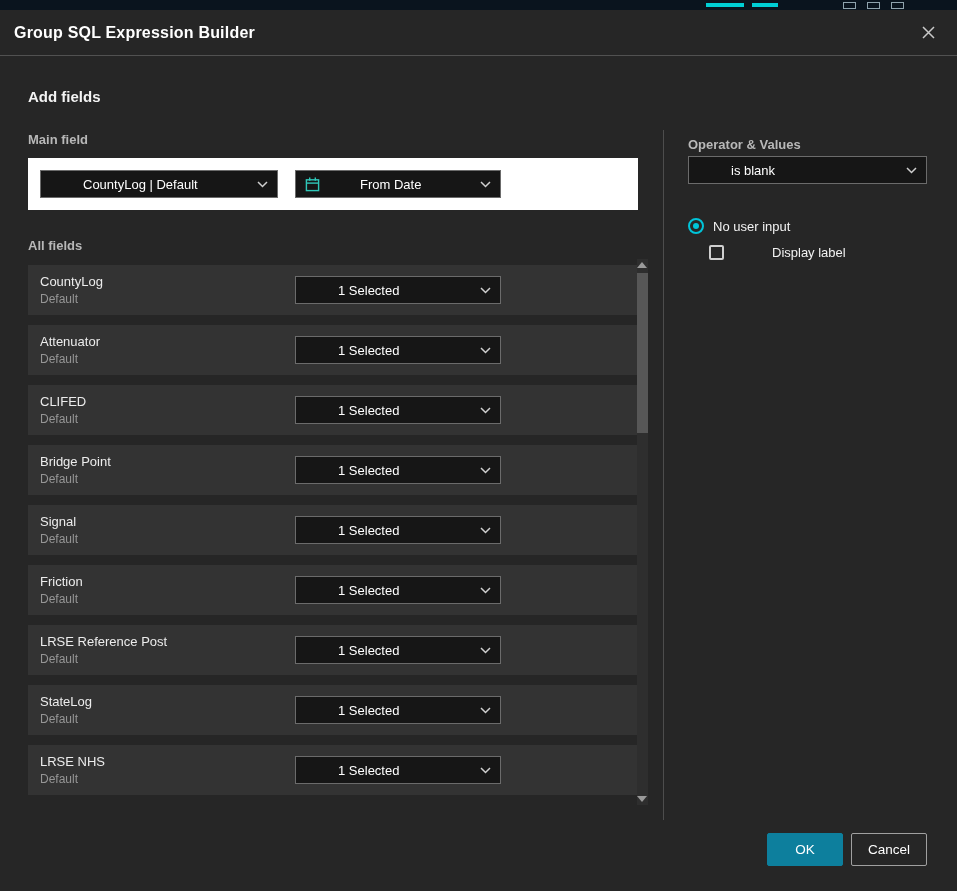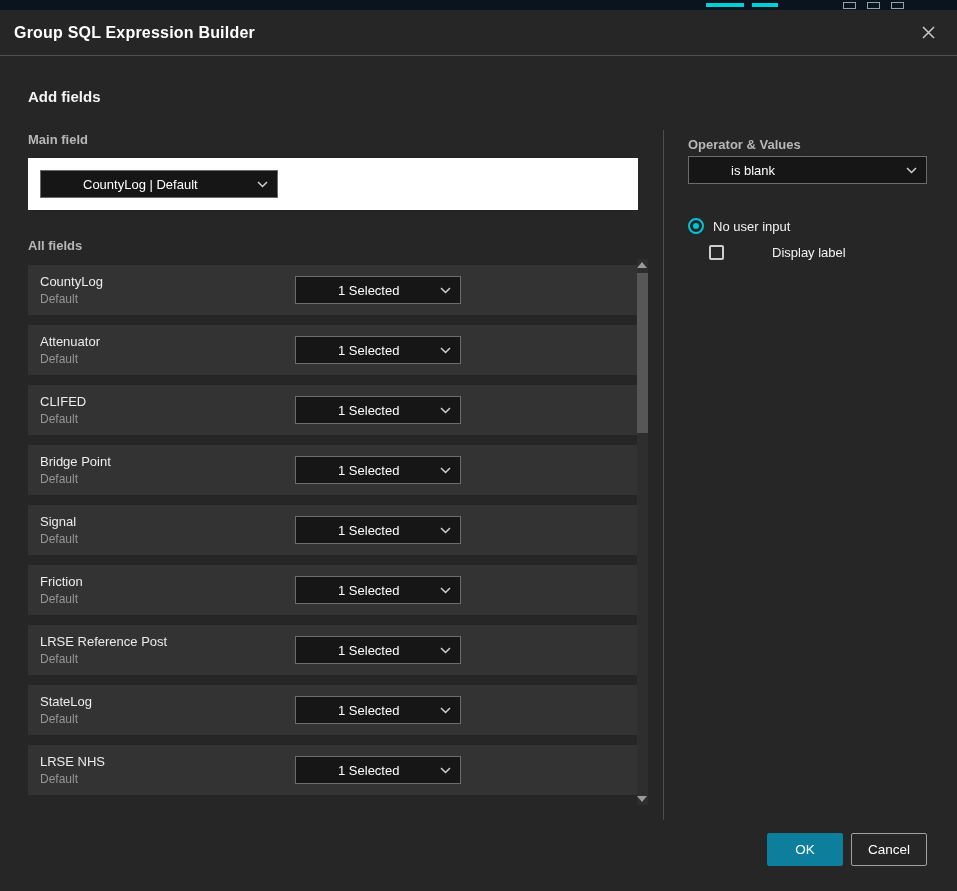--- a/index.html
+++ b/index.html
@@ -56,21 +56,21 @@
   .select .val { overflow: hidden; text-overflow: ellipsis; padding-left: 33px; }
   .with-icon { display: flex; align-items: center; gap: 7px; overflow: hidden; }
 
   .layer-select { position: absolute; top: 12px; left: 12px; width: 238px; }
   .mainfield-select { position: absolute; top: 12px; left: 267px; width: 206px; }
 
   .fields-list { position: absolute; top: 255px; left: 28px; width: 610px; }
   .field-row { position: relative; height: 50px; margin-bottom: 10px; background: #333333; }
   .field-name { position: absolute; top: 9px; left: 12px; font-size: 13px; color: #ececec; }
   .field-sub { position: absolute; top: 27px; left: 12px; font-size: 12px; color: #969696; }
-  .row-select { position: absolute; top: 11px; left: 267px; width: 166px; }
+  .row-select { position: absolute; top: 11px; left: 267px; width: 206px; }
 
   .scrollbar { position: absolute; left: 637px; top: 249px; width: 11px; height: 546px; background: #2e2e2e; }
   .scroll-arrow { position: absolute; left: 0; width: 0; height: 0; border-left: 5.5px solid transparent; border-right: 5.5px solid transparent; cursor: pointer; }
   .scroll-arrow.up { top: 3px; border-bottom: 6px solid #9a9a9a; }
   .scroll-arrow.down { bottom: 3px; border-top: 6px solid #9a9a9a; }
   .scroll-thumb { position: absolute; left: 0; top: 14px; width: 11px; height: 160px; background: #575757; cursor: grab; }
 
   .v-divider { position: absolute; left: 663px; top: 120px; width: 1px; height: 690px; background: #4d4d4d; }
 
   .operator-select { position: absolute; top: 146px; left: 688px; width: 239px; }
@@ -129,20 +129,34 @@
 
   <div class="section-label main-field-label">Main field</div>
 
   <div class="main-field-panel">
     <div class="select layer-select">
       <span class="val">CountyLog | Default</span>
       <svg class="chev" width="11" height="7" viewBox="0 0 11 7">
           <path d="M1 1l4.5 4.5L10 1" fill="none" stroke="#cfcfcf" stroke-width="1.5"></path>
         </svg>
     </div>
+    <div class="select mainfield-select">
+      <span class="with-icon">
+        <svg width="15" height="15" viewBox="0 0 16 16">
+          <rect x="1.5" y="3" width="13" height="11.5" fill="none" stroke="var(--calendar,#2fc7b9)" stroke-width="1.5"></rect>
+          <line x1="1.5" y1="6.5" x2="14.5" y2="6.5" stroke="var(--calendar,#2fc7b9)" stroke-width="1.5"></line>
+          <line x1="5" y1="0.5" x2="5" y2="4" stroke="var(--calendar,#2fc7b9)" stroke-width="1.5"></line>
+          <line x1="11" y1="0.5" x2="11" y2="4" stroke="var(--calendar,#2fc7b9)" stroke-width="1.5"></line>
+        </svg>
+        <span class="val">From Date</span>
+      </span>
+      <svg class="chev" width="11" height="7" viewBox="0 0 11 7">
+          <path d="M1 1l4.5 4.5L10 1" fill="none" stroke="#cfcfcf" stroke-width="1.5"></path>
+        </svg>
+    </div>
   </div>
 
   <div class="section-label all-fields-label">All fields</div>
 
   <div class="fields-list">
 
     <div class="field-row">
       <div class="field-name">CountyLog</div>
       <div class="field-sub">Default</div>
       <div class="select row-select">

